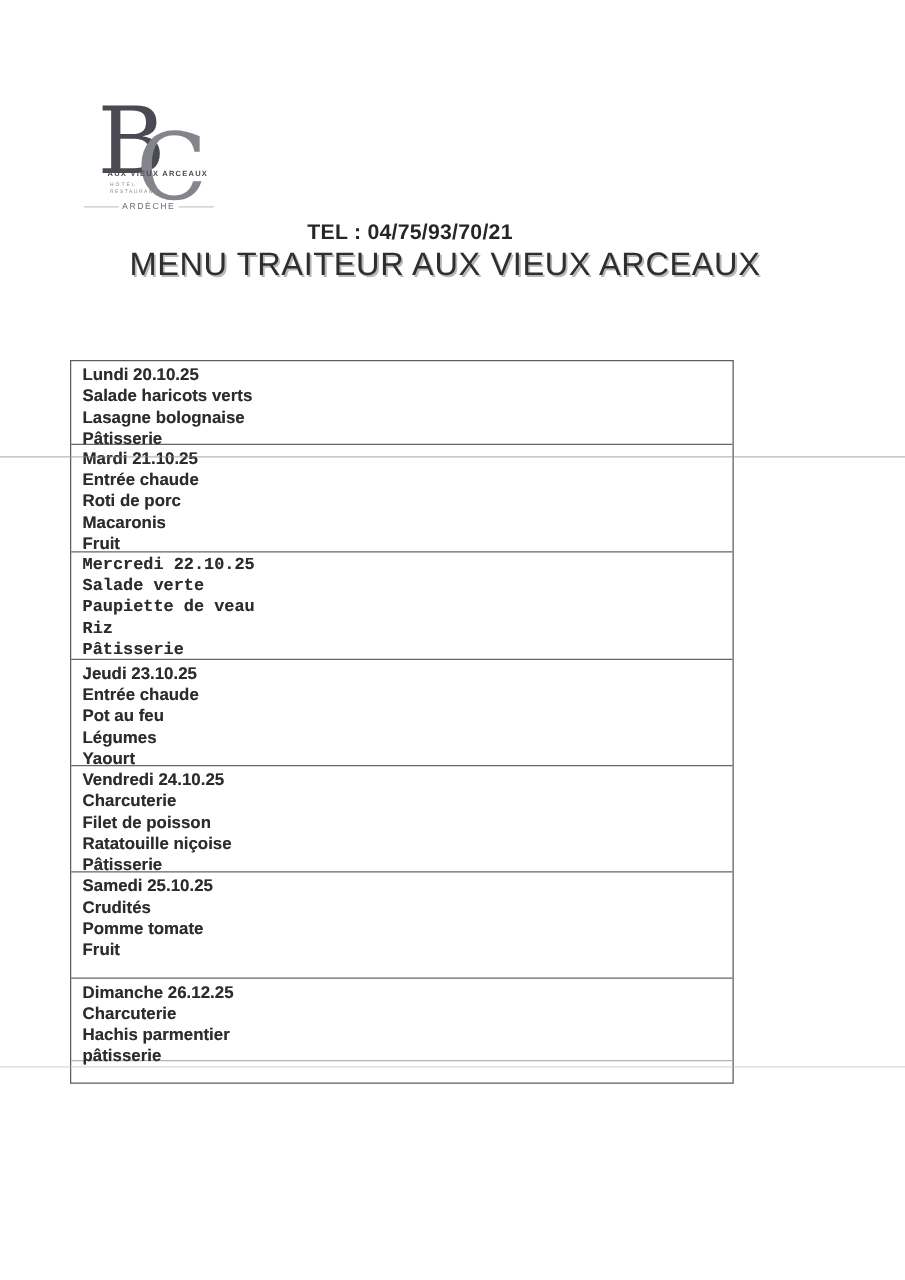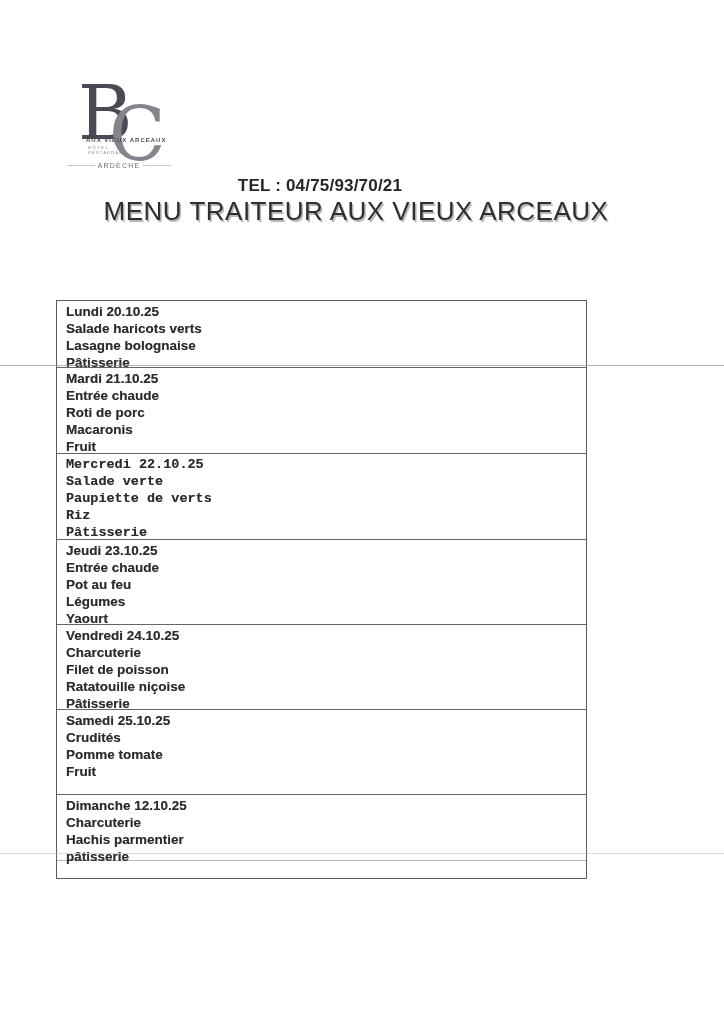--- a/index.html
+++ b/index.html
@@ -48,33 +48,34 @@
   .ardeche-text{
     font-size:7px;letter-spacing:1.2px;color:#6e6e74;white-space:nowrap;
   }
 
   
   .phone{
     position:absolute;left:0;top:176px;width:640px;
     text-align:center;
     font-size:17px;font-weight:bold;color:#262626;
     letter-spacing:0.2px;
+    padding-left:8px;
   }
   .title{
     position:absolute;left:0;top:196px;width:712px;
     text-align:center;
     font-size:26px;font-weight:normal;color:#2e2e2e;
     letter-spacing:0.5px;
     text-shadow:1.5px 1.5px 0 rgba(125,125,125,0.55);
     white-space:nowrap;
   }
 
   
   .menu-table{
-    position:absolute;left:56px;top:300px;width:529px;
+    position:absolute;left:56px;top:288px;width:529px;
     border:1px solid #5c5c5c;
     background:#fff;
   }
   .menu-row{box-sizing:border-box;padding:2px 6px 0 9px;}
   .menu-row + .menu-row{border-top:1px solid #666666;}
   .menu-row:nth-child(1){height:66px;}
   .menu-row:nth-child(2){height:86px;}
   .menu-row:nth-child(3){height:86px;font-family:Liberation Mono, monospace;}
   .menu-row:nth-child(4){height:85px;}
   .menu-row:nth-child(5){height:85px;}
@@ -126,21 +127,21 @@
       <div class="menu-row">
     <div class="menu-day-title">Mardi 21.10.25</div>
   <div class="menu-line">Entrée chaude</div>
         <div class="menu-line">Roti de porc</div>
         <div class="menu-line">Macaronis</div>
         <div class="menu-line">Fruit</div>
       </div>
       <div class="menu-row">
     <div class="menu-day-title">Mercredi 22.10.25</div>
   <div class="menu-line">Salade verte</div>
-        <div class="menu-line">Paupiette de verts</div>
+        <div class="menu-line">Paupiette de veau</div>
         <div class="menu-line">Riz</div>
         <div class="menu-line">Pâtisserie</div>
       </div>
       <div class="menu-row">
     <div class="menu-day-title">Jeudi 23.10.25</div>
   <div class="menu-line">Entrée chaude</div>
         <div class="menu-line">Pot au feu</div>
         <div class="menu-line">Légumes</div>
         <div class="menu-line">Yaourt</div>
       </div>
@@ -151,21 +152,21 @@
         <div class="menu-line">Ratatouille niçoise</div>
         <div class="menu-line">Pâtisserie</div>
       </div>
       <div class="menu-row">
     <div class="menu-day-title">Samedi 25.10.25</div>
   <div class="menu-line">Crudités</div>
         <div class="menu-line">Pomme tomate</div>
         <div class="menu-line">Fruit</div>
       </div>
       <div class="menu-row">
-    <div class="menu-day-title">Dimanche 12.10.25</div>
+    <div class="menu-day-title">Dimanche 26.12.25</div>
   <div class="menu-line">Charcuterie</div>
         <div class="menu-line">Hachis parmentier</div>
         <div class="menu-line">pâtisserie</div>
       </div>
       <div class="menu-row filler"></div>
     </div>
 
   <div class="artifact-line-1"></div>
   <div class="artifact-line-2"></div>
 

